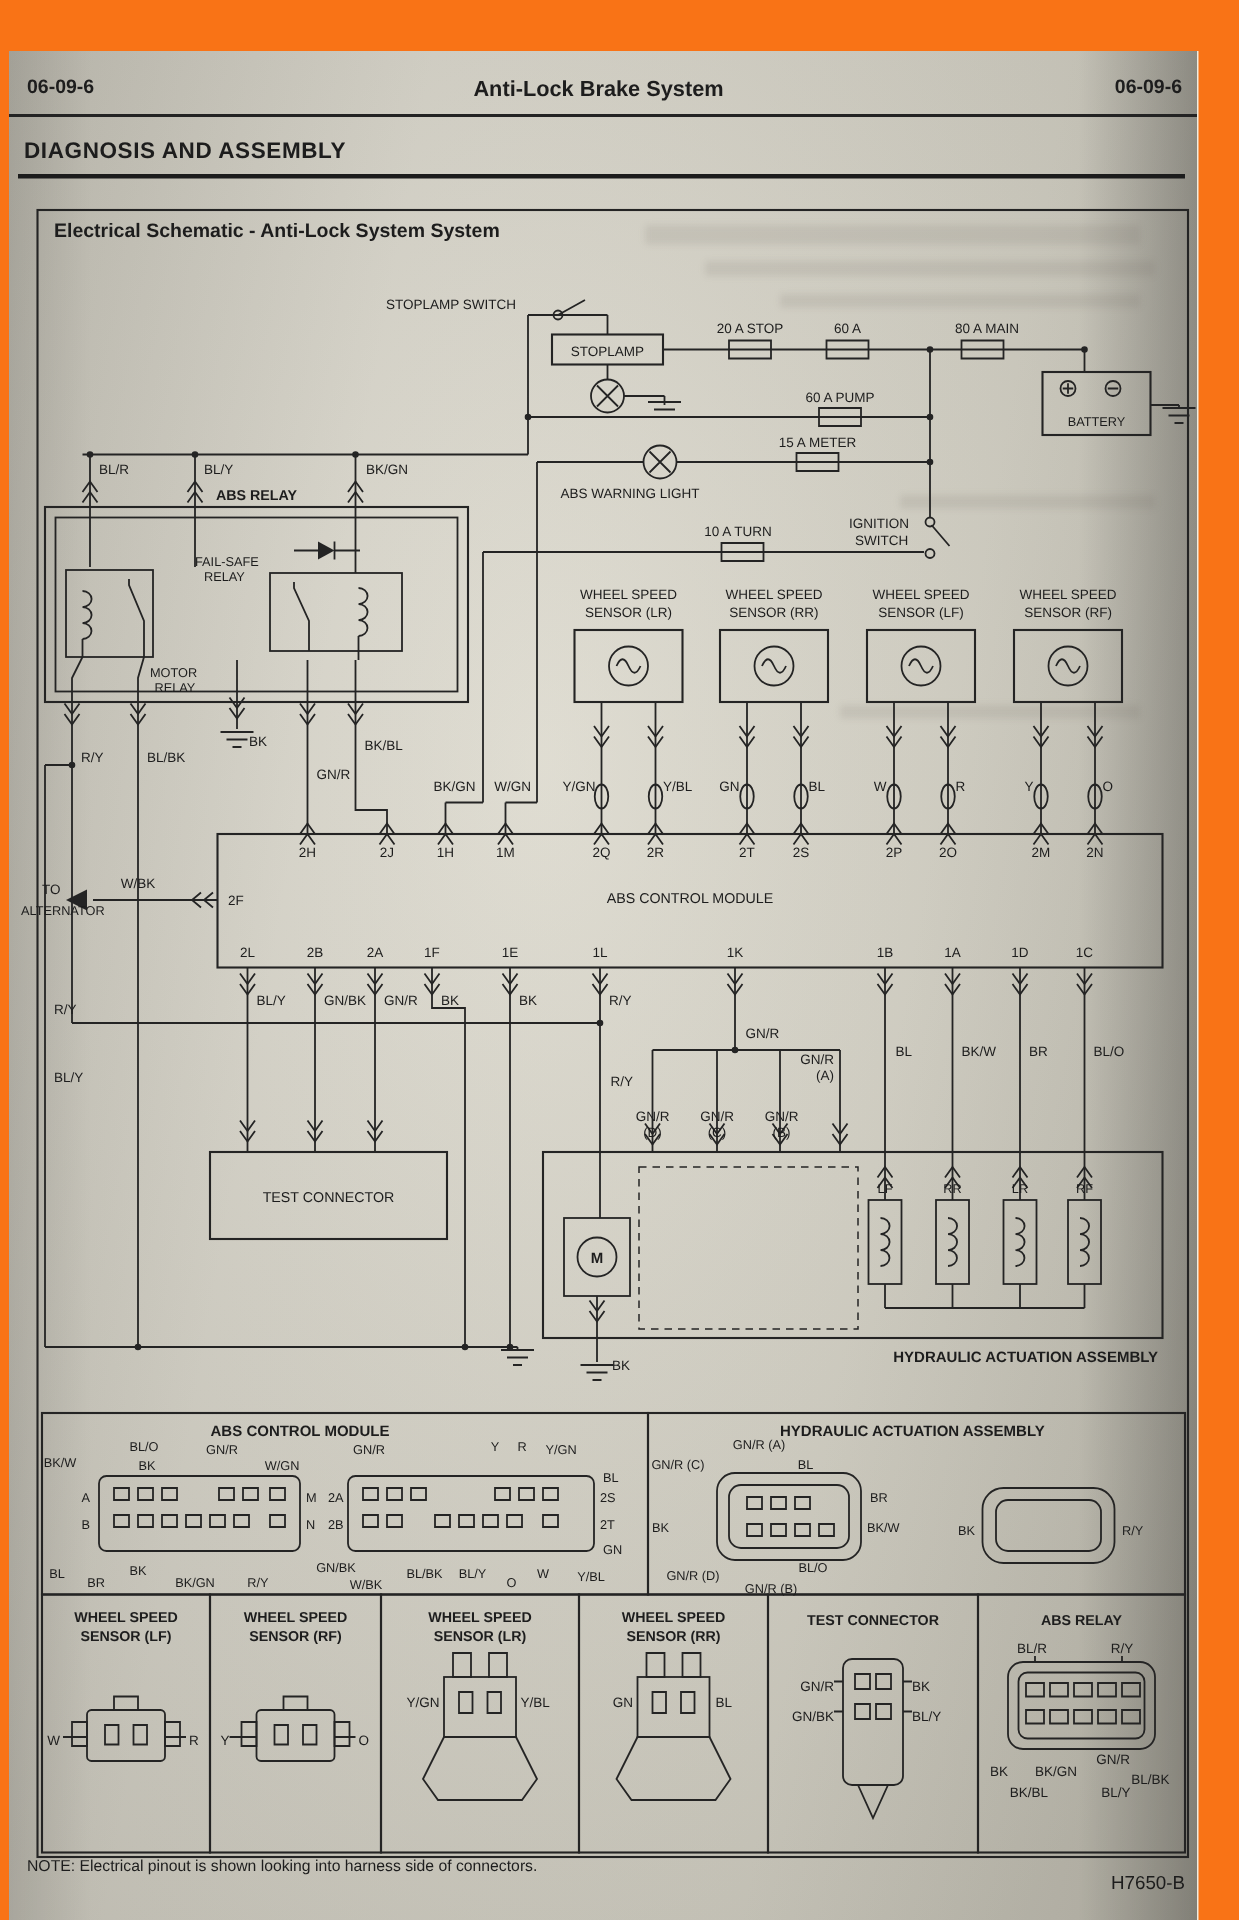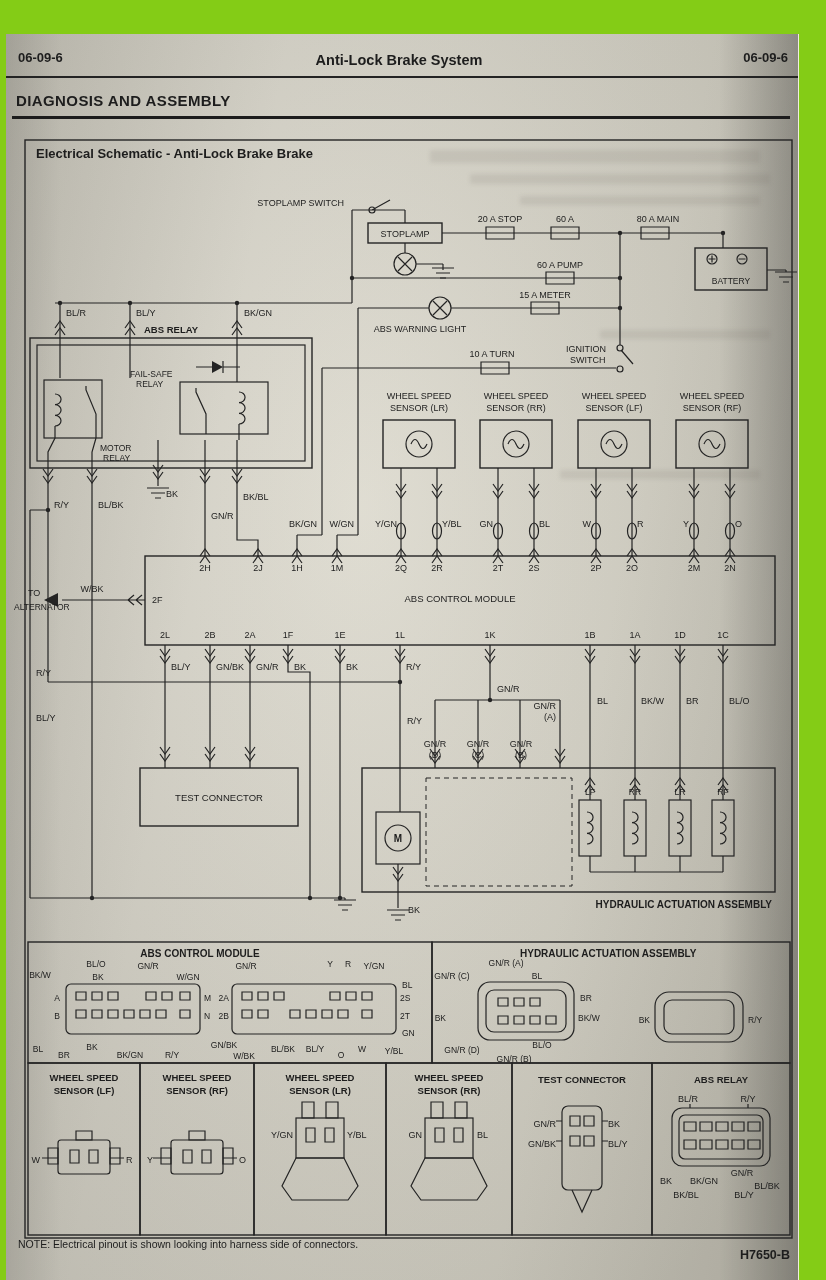--- a/index.html
+++ b/index.html
@@ -1,34 +1,34 @@
 <!DOCTYPE html>
 <html><head>
 <meta charset="utf-8">
 <style>
   html,body{margin:0;padding:0;background:#0e0d0b;}
-  .photo{position:relative;width:826px;height:1280px;background:#84cc16;overflow:hidden;
+  .photo{position:relative;width:826px;height:1280px;background:#f97316;overflow:hidden;
          font-family:"Liberation Sans",sans-serif;color:#1d1d1d;}
   .page{position:absolute;left:6px;top:34px;width:792px;height:1246px;
         background:linear-gradient(100deg,#c8c5b9,#dbd8cc 28%,#d9d6c9 70%,#c6c3b6);
         border-right:1px solid #efece0;}
   .page::after{content:"";position:absolute;inset:0;pointer-events:none;
         background:radial-gradient(ellipse at 45% 38%,rgba(255,255,255,.14),rgba(0,0,0,.13) 88%),
                    linear-gradient(to right,rgba(0,0,0,.10),rgba(0,0,0,0) 7%,rgba(0,0,0,0) 90%,rgba(0,0,0,.25));}
   .ghost{position:absolute;background:rgba(110,104,90,.13);filter:blur(2px);border-radius:2px;}
   .hdr{position:absolute;font-weight:bold;}
   #hdrL{left:18px;top:50px;font-size:13px;}
   #hdrC{left:0;right:28px;top:52px;text-align:center;font-size:14.5px;}
   #hdrR{right:38px;top:50px;font-size:13px;}
   #hdrRule{position:absolute;left:6px;right:28px;top:76px;height:2px;background:#232323;}
   #secT{left:16px;top:92px;font-size:15px;letter-spacing:.4px;}
   #secRule{position:absolute;left:12px;right:36px;top:116px;height:2.5px;background:#1c1c1c;}
   #schT{left:36px;top:146px;font-size:13px;}
   #noteT{position:absolute;left:18px;top:1238px;font-size:10.5px;}
-  #figC{position:absolute;right:36px;top:1248px;font-size:12.5px;font-weight:bold;}
+  #figC{position:absolute;right:36px;top:1248px;font-size:12.5px;font-weight:normal;}
   #schem{position:absolute;left:0;top:0;}
   #schem path,#schem rect,#schem circle{stroke:#242424;stroke-width:1.2;fill:none;}
   #schem .bx{stroke-width:1.4;}
   #schem .fill{fill:#242424;stroke:none;}
   #schem .dash{stroke-dasharray:5 4;stroke-width:1;}
   #schem text{fill:#1d1d1d;font-family:"Liberation Sans",sans-serif;}
 </style>
 </head>
 <body>
 
@@ -40,21 +40,21 @@
   <div class="ghost" style="left:520px;top:196px;width:240px;height:9px;"></div>
   <div class="ghost" style="left:600px;top:330px;width:170px;height:9px;"></div>
   <div class="ghost" style="left:560px;top:470px;width:200px;height:9px;"></div>
 
   <div class="hdr" id="hdrL">06-09-6</div>
   <div class="hdr" id="hdrC">Anti-Lock Brake System</div>
   <div class="hdr" id="hdrR">06-09-6</div>
   <div id="hdrRule"></div>
   <div class="hdr" id="secT">DIAGNOSIS AND ASSEMBLY</div>
   <div id="secRule"></div>
-  <div class="hdr" id="schT">Electrical Schematic - Anti-Lock Brake Brake</div>
+  <div class="hdr" id="schT">Electrical Schematic - Anti-Lock System System</div>
   <div id="noteT">NOTE: Electrical pinout is shown looking into harness side of connectors.</div>
   <div id="figC">H7650-B</div>
 
   <svg id="schem" width="826" height="1280" viewBox="0 0 826 1280">
 
     <rect class="bx" x="25" y="140" width="767" height="1098"></rect>
 
     <path d="M352,210 H405 M405,210 V223 M352,210 V303 M55,303 H352 M60,303 V338 M130,303 V338 M237,303 V338 M405,243 V253 M416,264 H443 M443,264 V270 M442,233 H723 M723,233 V248 M767,270 H786 M786,270 V272 M620,233 V345 M352,278 H620 M429,308 H358 M451,308 H620 M358,308 V535 M358,535 H337 M337,535 V556 M322,368 H616 M322,368 V535 M322,535 H297 M297,535 V556 M372,210 L390,200 M621,350 L633,364"></path>
     <circle cx="372" cy="210" r="3"></circle>
     <circle cx="620" cy="348" r="3"></circle>

